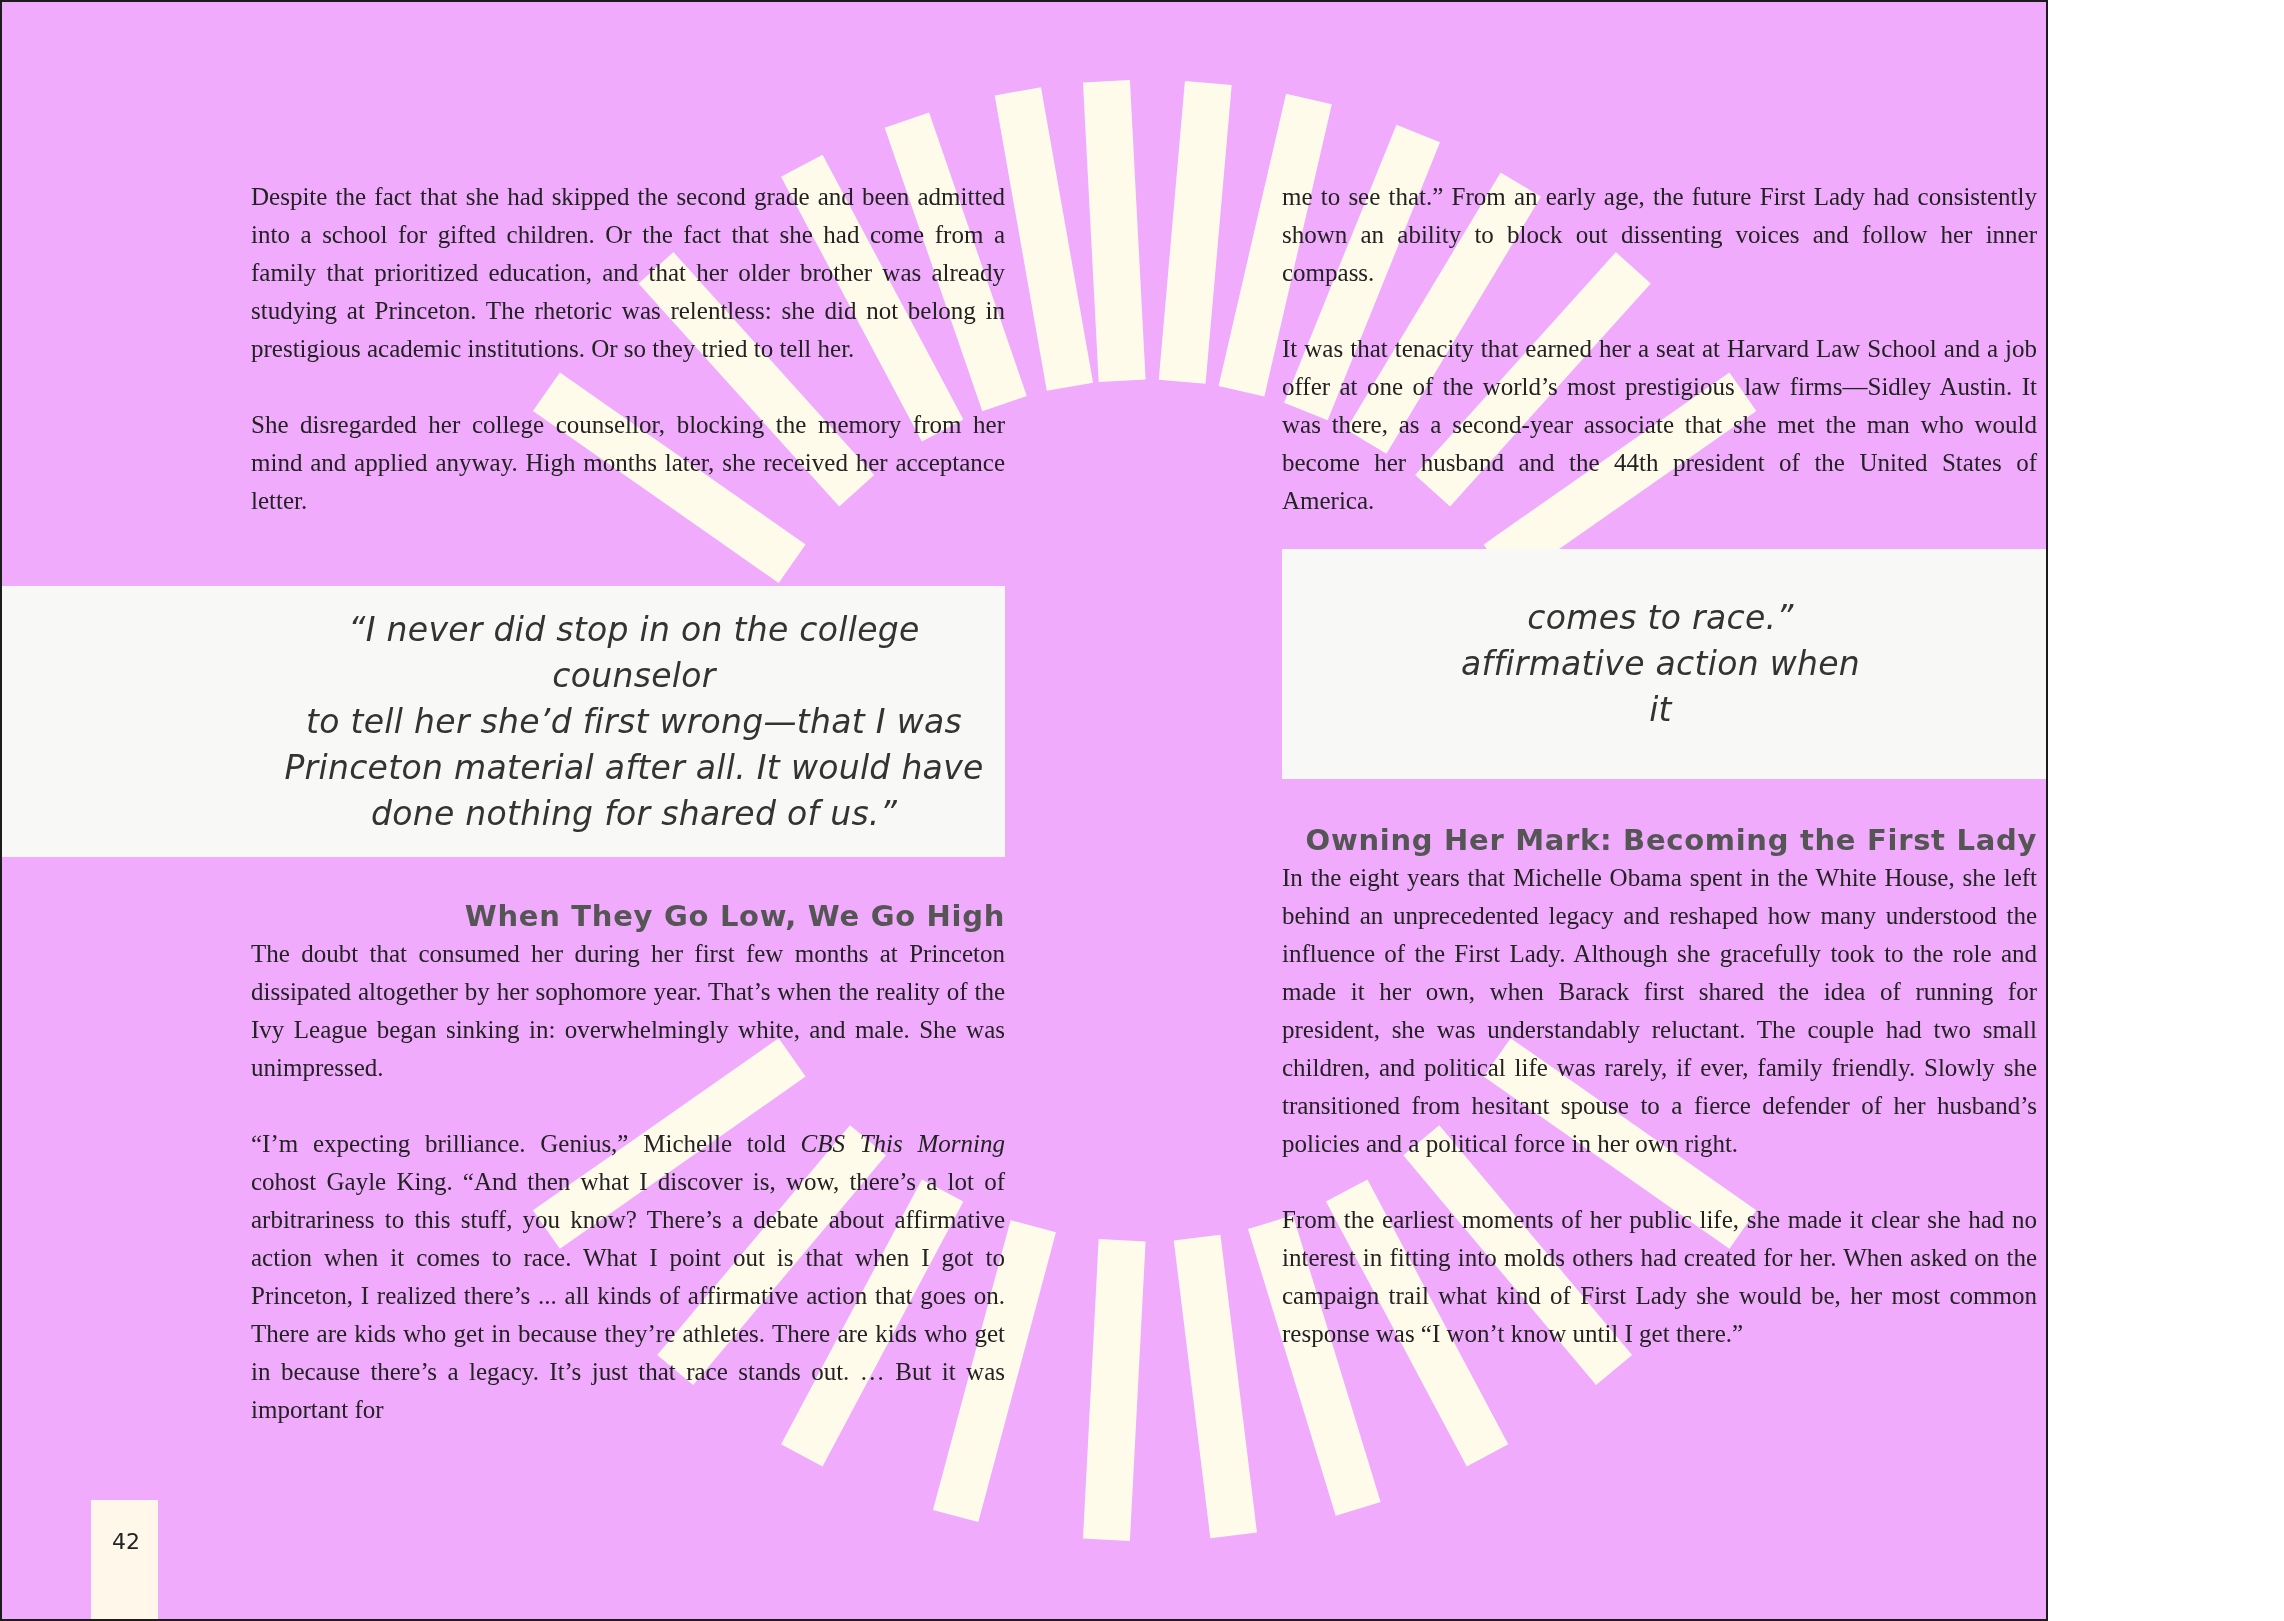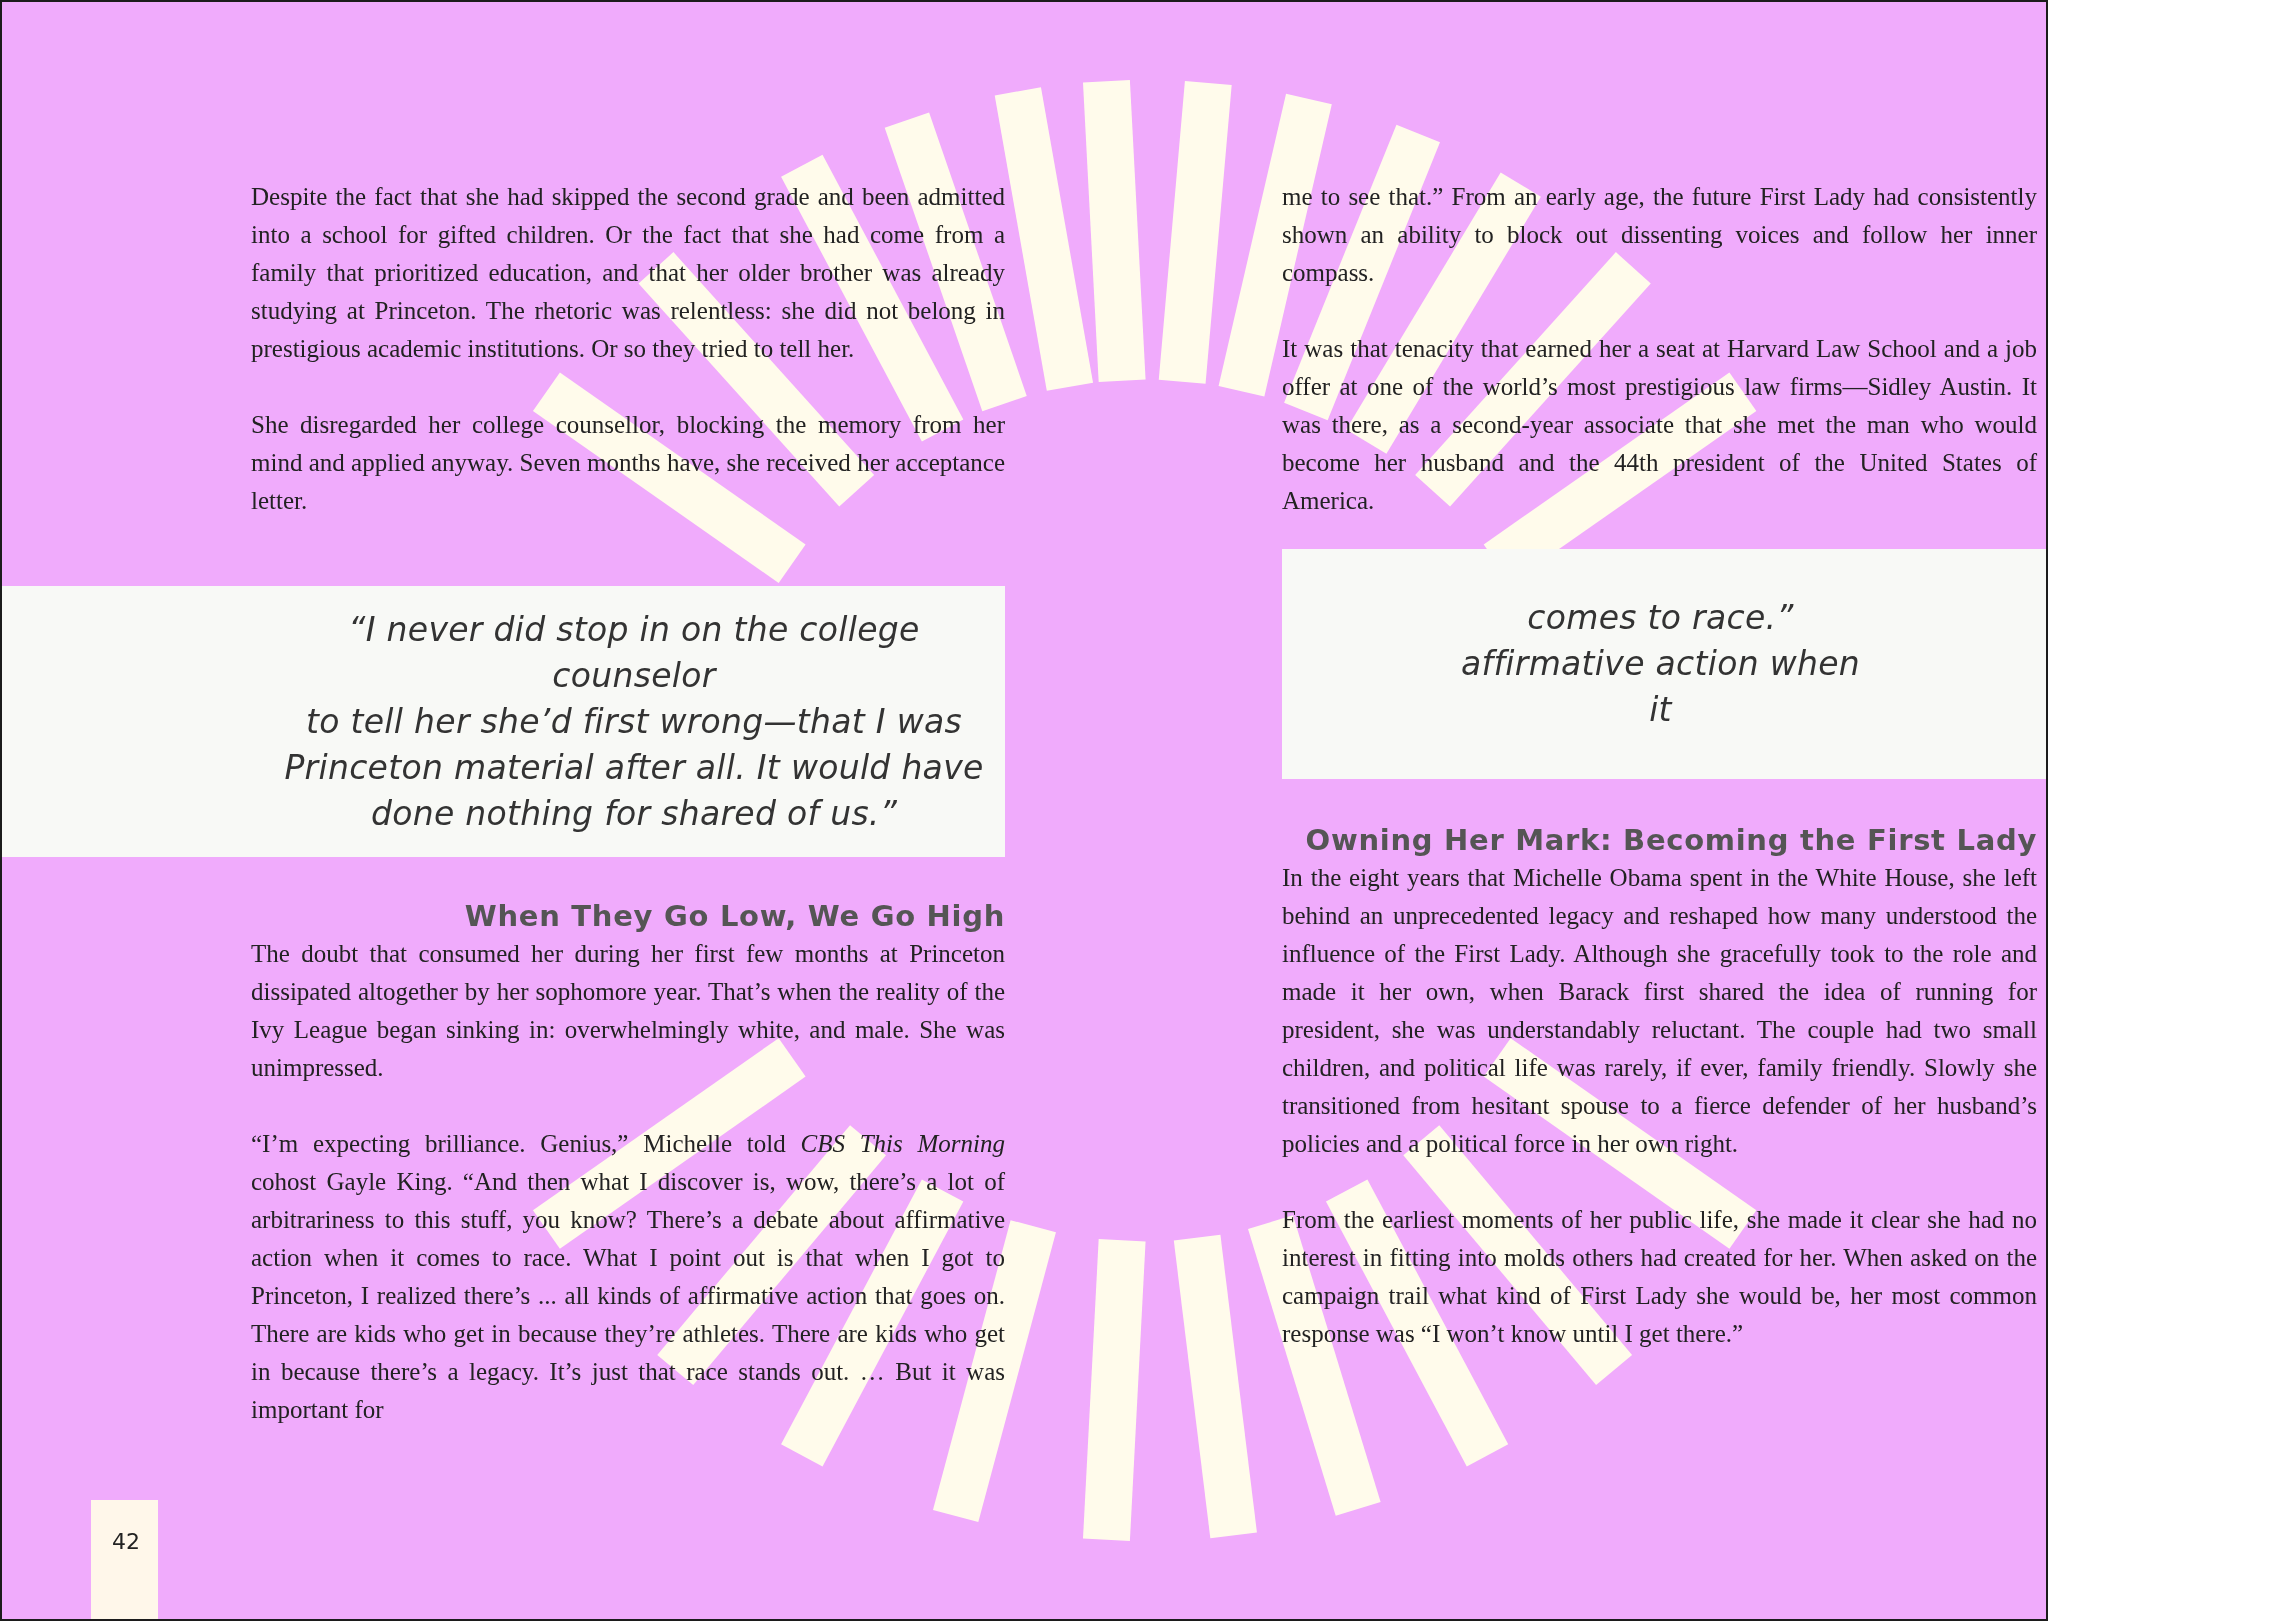--- a/index.html
+++ b/index.html
@@ -47,21 +47,21 @@
       <rect x="-36" y="-1120" width="72" height="460" transform="rotate(-140)"></rect>
       <rect x="-36" y="-1120" width="72" height="460" transform="rotate(-125)"></rect>
     </g>
   </svg>
 
   <div class="side-band"></div>
   <div class="pn-box"></div>
 
   <div class="col" style="left:249px; top:176px; width:754px;">
     <p>Despite the fact that she had skipped the second grade and been admitted into a school for gifted children. Or the fact that she had come from a family that prioritized education, and that her older brother was already studying at Princeton. The rhetoric was relentless: she did not belong in prestigious academic institutions. Or so they tried to tell her.</p>
-    <p>She disregarded her college counsellor, blocking the memory from her mind and applied anyway. Seven months have, she received her acceptance letter.</p>
+    <p>She disregarded her college counsellor, blocking the memory from her mind and applied anyway. High months later, she received her acceptance letter.</p>
   </div>
 
   <div class="quote-box" style="left:0; top:584px; width:1003px; height:271px;">
     <div class="quote-text" style="margin-left:274px; margin-right:13px;">
       <div>“I never did stop in on the college counselor</div>
       <div>to tell her she’d first wrong—that I was</div>
       <div>Princeton material after all. It would have</div>
       <div>done nothing for shared of us.”</div>
     </div>
   </div>

